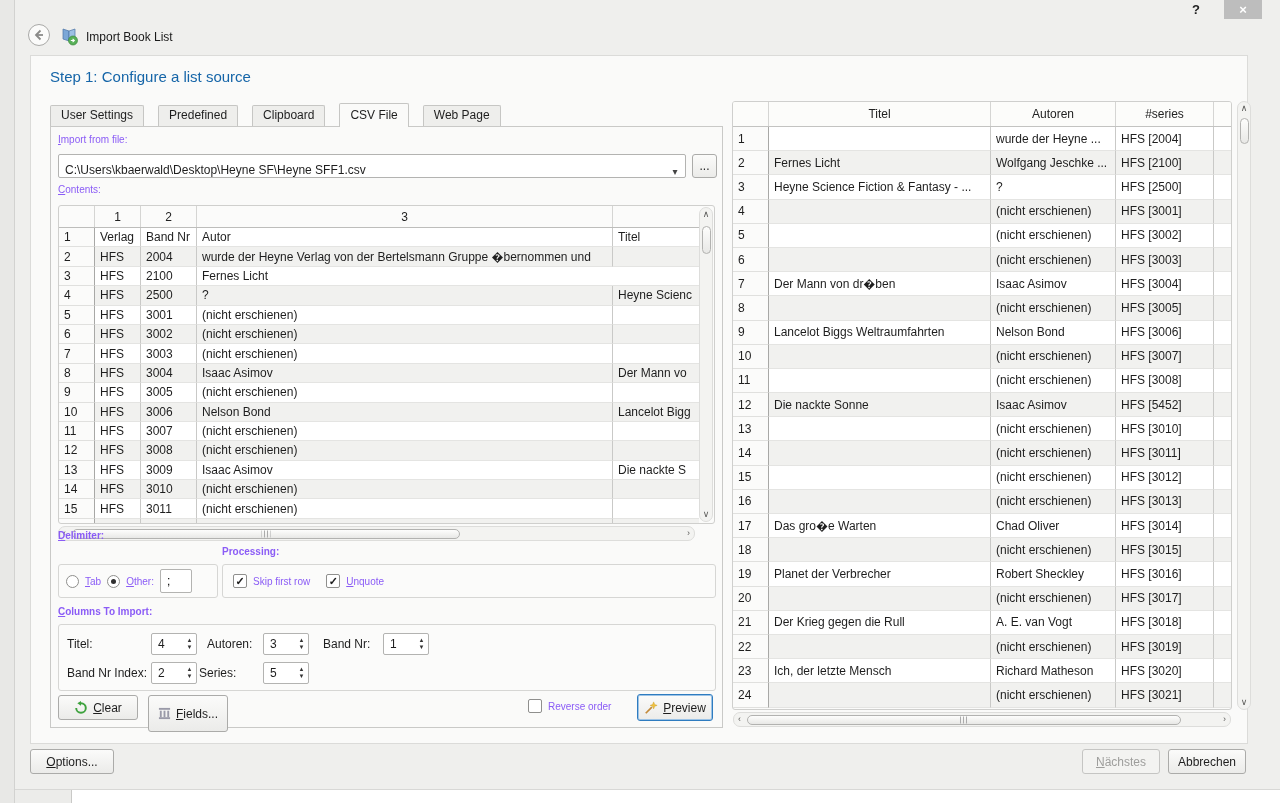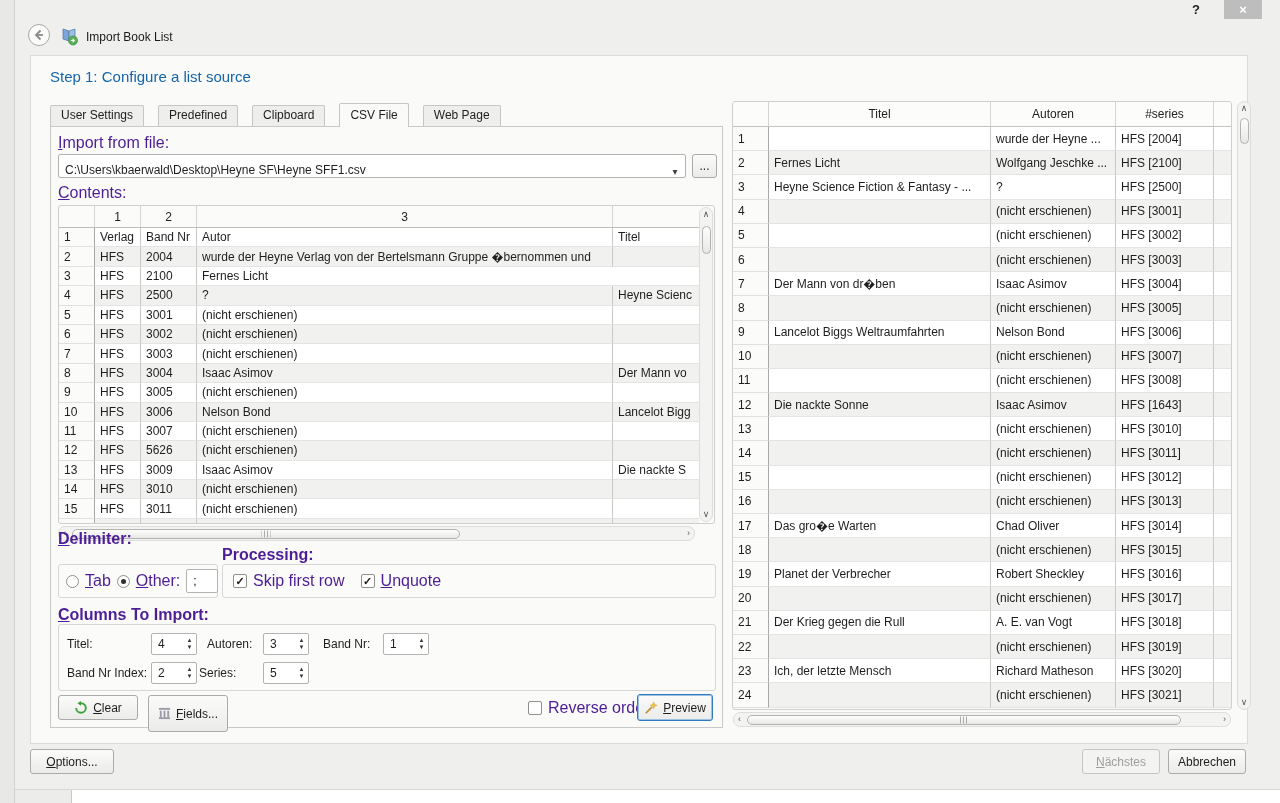--- a/index.html
+++ b/index.html
@@ -25,21 +25,21 @@
   
   .dialog{left:30px;top:55px;width:1218px;height:689px;background:#fafaf9;border:1px solid #dbdbd9}
   .step-heading{left:50px;top:68px;font-size:15px;color:#1565a8}
 
   
   .tabs{left:50px;top:103px;height:24px;display:flex;align-items:flex-end;gap:14px}
   .tab{height:21px;margin-bottom:1px;padding:2px 10px 0;background:#eeeeec;border:1px solid #c6c6c4;border-bottom:none;border-radius:2px 2px 0 0;font-size:12px;cursor:pointer;white-space:nowrap}
   .tab.active{height:24px;margin-bottom:0;padding-top:4px;background:#fafaf9;position:relative;z-index:3}
   .tab-panel{left:50px;top:126px;width:673px;height:602px;background:#fafaf9;border:1px solid #c9c9c7}
 
-  .lbl{font-size:16px;color:#4c1d95}
+  .lbl{font-size:10px;color:#8b5cf6}
   .b{font-weight:bold}
 
   
   .combo{left:58px;top:154px;width:628px;height:24px;background:#fff;border:1px solid #b3b3b1;border-radius:2px;display:flex;align-items:flex-end}
   .combo input{flex:1;border:none;outline:none;background:transparent;font:12px "Liberation Sans",sans-serif;padding-left:6px;color:#1e1e1e}
   .combo .chev{width:20px;text-align:center;color:#444;font-size:10px;cursor:pointer}
   .browse-btn{left:692px;top:154px;width:25px;height:24px}
 
   
   .gridbox{background:#fbfbfa;border:1px solid #cfcfcd;border-radius:3px;overflow:hidden}
@@ -236,21 +236,21 @@
         <div class="trow">
           <div class="cell gut w-n">11</div>
           <div class="cell w-1">HFS</div>
           <div class="cell w-2">3007</div>
           <div class="cell w-3">(nicht erschienen)</div>
           <div class="cell w-4"></div>
         </div>
         <div class="trow">
           <div class="cell gut w-n">12</div>
           <div class="cell w-1">HFS</div>
-          <div class="cell w-2">5626</div>
+          <div class="cell w-2">3008</div>
           <div class="cell w-3">(nicht erschienen)</div>
           <div class="cell w-4"></div>
         </div>
         <div class="trow">
           <div class="cell gut w-n">13</div>
           <div class="cell w-1">HFS</div>
           <div class="cell w-2">3009</div>
           <div class="cell w-3">Isaac Asimov</div>
           <div class="cell w-4">Die nackte S</div>
         </div>
@@ -472,21 +472,21 @@
           <div class="cell gut pw-n">11</div>
           <div class="cell pw-t"></div>
           <div class="cell pw-a">(nicht erschienen)</div>
           <div class="cell pw-s">HFS [3008]</div>
           <div class="cell pw-x"></div>
         </div>
         <div class="trow">
           <div class="cell gut pw-n">12</div>
           <div class="cell pw-t">Die nackte Sonne</div>
           <div class="cell pw-a">Isaac Asimov</div>
-          <div class="cell pw-s">HFS [1643]</div>
+          <div class="cell pw-s">HFS [5452]</div>
           <div class="cell pw-x"></div>
         </div>
         <div class="trow">
           <div class="cell gut pw-n">13</div>
           <div class="cell pw-t"></div>
           <div class="cell pw-a">(nicht erschienen)</div>
           <div class="cell pw-s">HFS [3010]</div>
           <div class="cell pw-x"></div>
         </div>
         <div class="trow">

